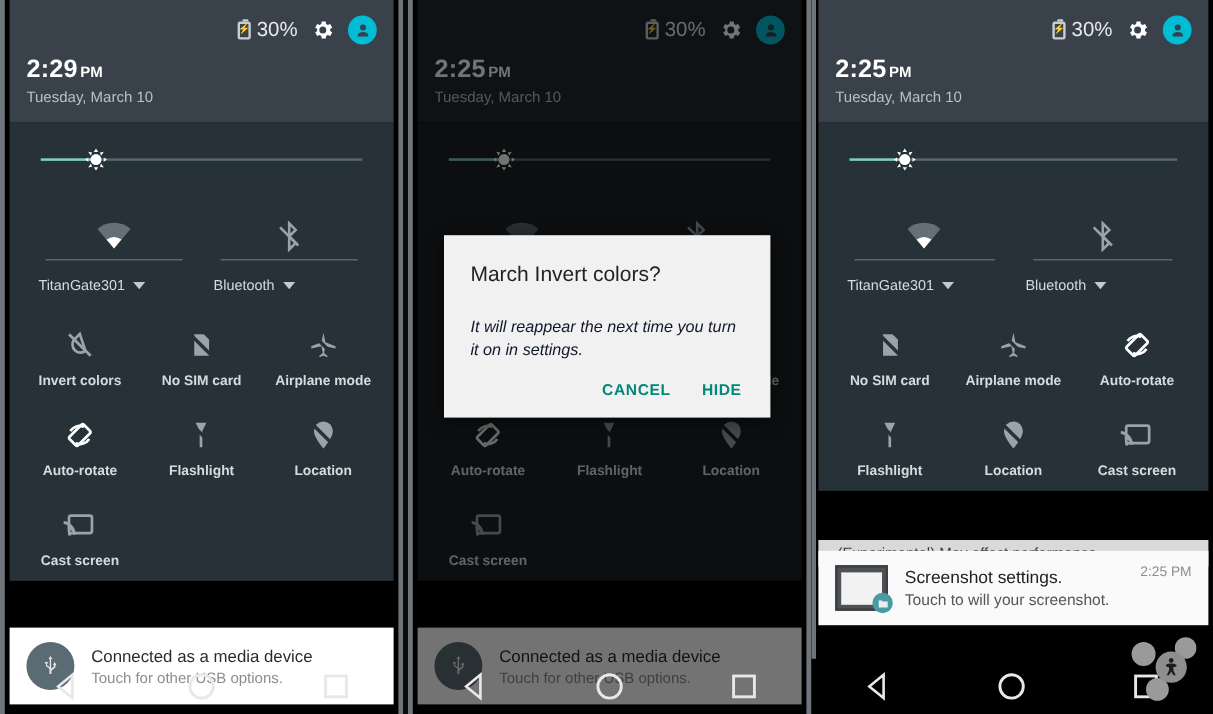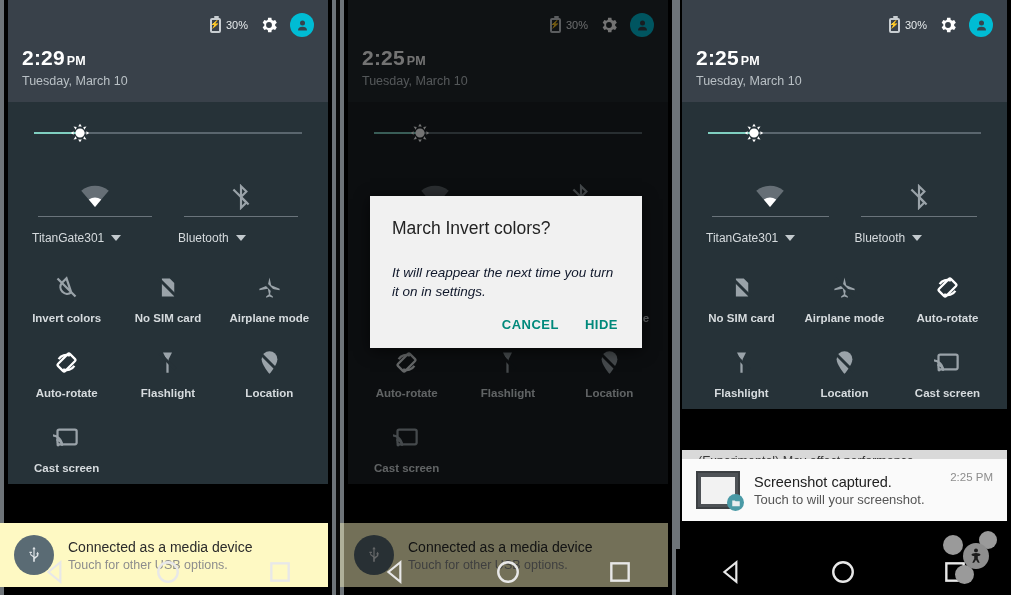--- a/index.html
+++ b/index.html
@@ -22,21 +22,21 @@
   .p3 .shade { left:6px; right:4px; }
 
   .qs-header { background:#39414a; padding:10px 14px 12px; position:relative; height:102px; }
   .status-row { display:flex; align-items:center; justify-content:flex-end; gap:11px; height:30px; }
   .batt { display:flex; align-items:center; gap:5px; }
   .batt-ico { width:11px; height:15px; border:2px solid #c9ced2; border-radius:2px;
      position:relative; display:flex; align-items:center; justify-content:center; }
   .batt-ico::before { content:""; position:absolute; top:-4px; left:2px; width:5px; height:2px;
      background:#c9ced2; border-radius:1px; }
   .bolt { font-size:8px; color:#c9ced2; line-height:1; }
-  .batt-txt { font-size:11px; color:#e6eaec;text-align:right; }
+  .batt-txt { font-size:17px; color:#e6eaec;text-align:right; }
   .gear { width:20px; height:20px; color:#fff; }
   .avatar { width:24px; height:24px; border-radius:50%; background:#00bcd4;
      display:flex; align-items:center; justify-content:center; }
   .avatar svg { width:15px; height:15px; fill:#36434d; }
 
   .clock { margin-top:6px; color:#fff; }
   .clock .t { font-size:21px; font-weight:bold; letter-spacing:.2px; }
   .clock .ampm { font-size:12.5px; font-weight:bold; margin-left:2px; }
   .date { font-size:12.5px; color:#b9c0c5; margin-top:4px; }
 
@@ -67,21 +67,21 @@
   .tile.on .ic svg { fill:#ffffff; }
   .tile .lbl { font-size:11.5px; color:#d6dbde; margin-top:10px; }
   .dialog { position:absolute; left:30px; top:196px; width:272px; background:#f1f1f1;
      box-shadow:0 3px 14px rgba(0,0,0,.6); padding:22px 22px 8px; }
   .dlg-title { font-size:17.5px; color:#232323; }
   .dlg-msg { font-size:13.5px; color:#0f172a; margin-top:24px; line-height:1.42;font-style:italic; }
   .dlg-acts { display:flex; justify-content:flex-end; gap:26px; padding:16px 2px 8px; }
   .dlg-btn { font-size:13px; font-weight:bold; color:#00897b; letter-spacing:.5px; }
 
   
-  .notif { position:absolute; left:0; right:8px; background:#fef9c3; display:flex;
+  .notif { position:absolute; left:8px; right:8px; background:#ffffff; display:flex;
      align-items:center; gap:14px; padding:12px 14px; }
   .p3 .notif { left:6px; right:4px; background:#fafafa; }
   .usb-circle { width:40px; height:40px; border-radius:50%; background:#5a6b74;
      display:flex; align-items:center; justify-content:center; flex:0 0 40px; }
   .usb-circle svg { width:20px; height:20px; fill:#dfe4e7; }
   .ntext .l1 { font-size:14px; color:#2b2b2b; }
   .ntext .l2 { font-size:12.5px; color:#8d8d8d; margin-top:3px; }
   .p3 .ntext .l1 { font-size:14.5px; color:#212121; }
   .p3 .ntext .l2 { font-size:13px; color:#555; margin-top:2px; }
   .ntime { margin-left:auto; font-size:11.5px; color:#8d8d8d; align-self:flex-start; }
@@ -606,21 +606,21 @@
     <div class="notif" style="top:459px;">
       <div class="thumb">
         <div class="inner"></div>
         <div class="badge">
           <svg viewBox="0 0 24 24">
               <path d="M3 6h6l2 2h10v12H3z"></path>
             </svg>
         </div>
       </div>
       <div class="ntext">
-        <div class="l1">Screenshot captured.</div>
+        <div class="l1">Screenshot settings.</div>
         <div class="l2">Touch to will your screenshot.</div>
       </div>
       <div class="ntime">2:25 PM</div>
     </div>
 
     <div class="navbar">
       <div class="nv back">
           <svg viewBox="0 0 24 24">
             <path d="M16 3L5 12l11 9z" fill="none" stroke="#e8e8e8" stroke-width="2"></path>
           </svg>

